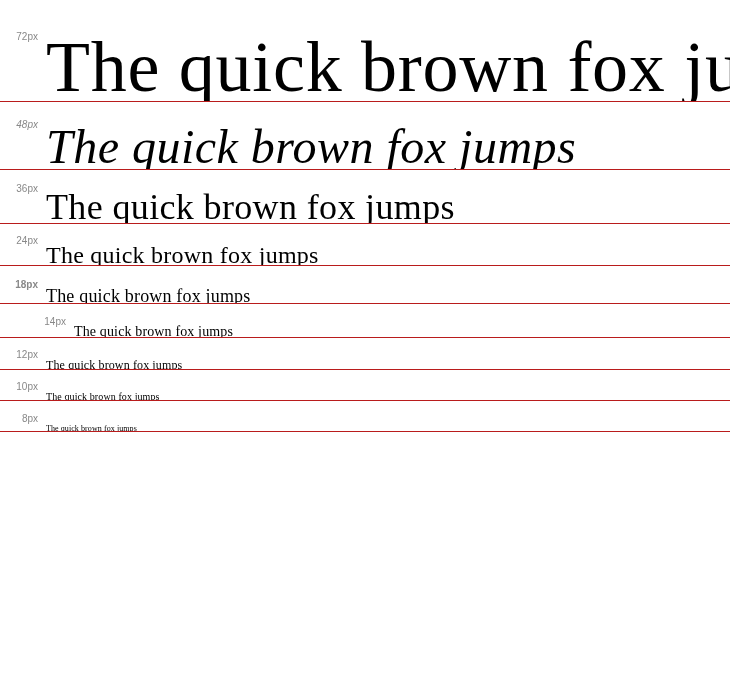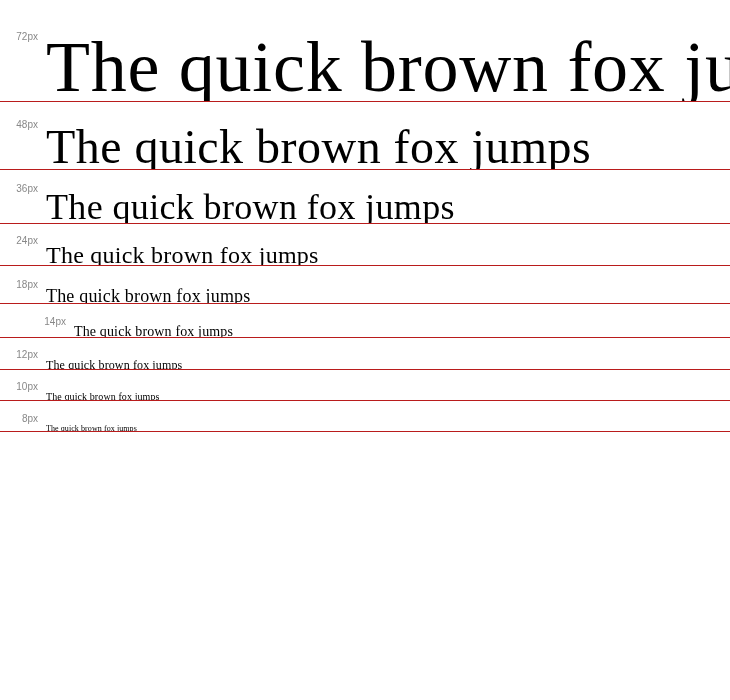--- a/index.html
+++ b/index.html
@@ -49,35 +49,35 @@
     line-height: 1.0;
     overflow: hidden;
     position: relative;
     top: 2px;
   }
   
   .r0 { height: 102px; }
   .r0 .sample { font-size: 72px; }
   .r0 .size-label { top: -58px; }
 
-  .r1 { height: 68px; }
+  .r1 { height: 68px; font-style: italic; }
   .r1 .sample { font-size: 48px; }
   .r1 .size-label { top: -38px; }
 
   .r2 { height: 54px; }
   .r2 .sample { font-size: 36px; }
   .r2 .size-label { top: -28px; }
 
   .r3 { height: 42px; }
   .r3 .sample { font-size: 24px; }
   .r3 .size-label { top: -18px; }
 
   .r4 { height: 38px; }
   .r4 .sample { font-size: 18px; }
-  .r4 .size-label { top: -12px; }
+  .r4 .size-label { top: -12px; font-weight: bold; }
 
   .r5 { height: 34px; padding-left: 28px; }
   .r5 .sample { font-size: 14px; }
   .r5 .size-label { top: -9px; }
 
   .r6 { height: 32px; }
   .r6 .sample { font-size: 12px; }
   .r6 .size-label { top: -8px; }
 
   .r7 { height: 31px; }

